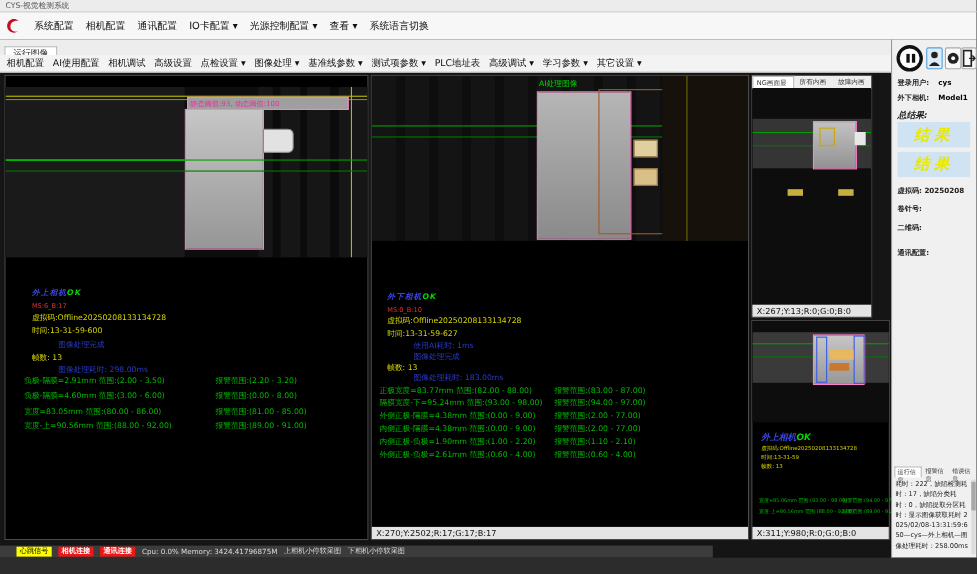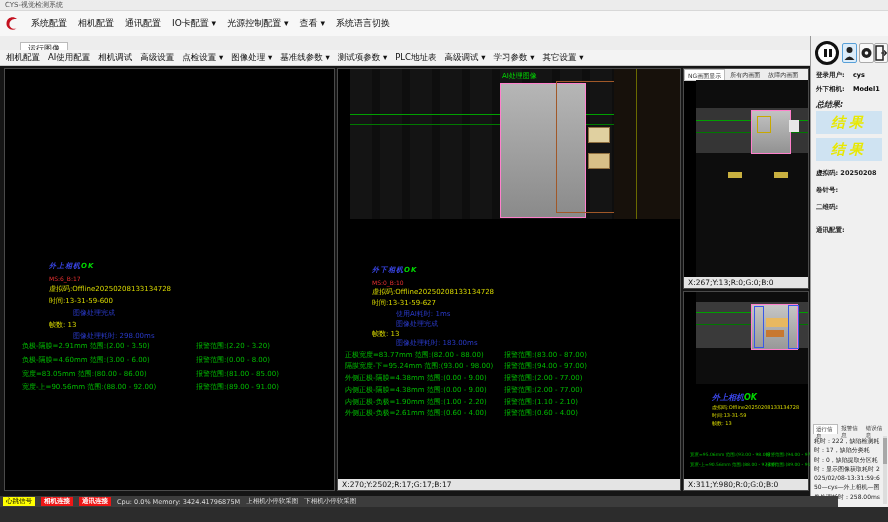--- a/index.html
+++ b/index.html
@@ -5,36 +5,36 @@
   html,body{margin:0;padding:0;background:#555;}
   .window{position:relative;width:888px;height:522px;background:#151515;overflow:hidden;
           font-family:"DejaVu Sans","Liberation Sans",sans-serif;}
   .abs{position:absolute;}
   
   .titlebar{left:0;top:0;width:888px;height:11px;background:#ececec;border-bottom:1px solid #d8d8d8;
             font-size:7px;color:#555;line-height:11px;padding-left:5px;box-sizing:border-box;}
   .menubar{left:0;top:11px;width:888px;height:25px;background:#f7f7f7;display:flex;align-items:center;
            gap:11px;padding-left:4px;box-sizing:border-box;font-size:9px;color:#111;}
   .tabrow{left:0;top:36px;width:810px;height:14px;background:#ededed;border-bottom:1px solid #cfcfcf;}
-  .runtab{display:inline-block;margin-left:20px;margin-top:2px;padding:0 7px;height:12px;line-height:12px;
+  .runtab{display:inline-block;margin-left:4px;margin-top:2px;padding:0 7px;height:12px;line-height:12px;
           background:#fff;border:1px solid #bbb;border-bottom:none;font-size:8px;color:#222;}
   .toolbar{left:0;top:50px;width:810px;height:16px;background:#f3f3f3;display:flex;align-items:center;
            gap:8px;padding-left:6px;box-sizing:border-box;font-size:8.5px;color:#111;border-bottom:1px solid #c9c9c9;}
   .logo svg{display:block;}
   
   .panel{position:absolute;background:#000;border:1px solid #4a4a4a;box-sizing:border-box;}
   .coordbar{position:absolute;left:0;right:0;bottom:0;height:11px;background:#e4e4e4;color:#111;
             font-size:7.5px;line-height:11px;padding-left:4px;}
-  .imgbox{position:absolute;left:12px;right:0;background:#0d0d0d;overflow:hidden;}
+  .imgbox{position:absolute;left:0;right:0;background:#0d0d0d;overflow:hidden;}
   .hline{position:absolute;left:0;right:0;height:1px;}
   .vline{position:absolute;top:0;bottom:0;width:1px;}
   .cam-title{font-style:italic;font-weight:bold;font-size:13px;letter-spacing:1px;}
   .t-blue{color:#3a46e8;} .t-green{color:#00d800;} .t-yellow{color:#d8d800;}
   .t-red{color:#e83030;} .t-dblue{color:#2a3ac8;padding-left:24px;}
-  .ovl{position:absolute;font-size:7px;white-space:nowrap;margin-left:20px;}
+  .ovl{position:absolute;font-size:7px;white-space:nowrap;}
   .meas{position:absolute;font-size:7px;color:#00bb00;white-space:nowrap;}
   
   .minitabs{position:absolute;left:0;top:0;right:0;height:11px;background:#ededed;display:flex;gap:2px;
             font-size:6px;color:#333;border-bottom:1px solid #ccc;}
   .minitab{padding:1px 3px;line-height:9px;}
   .minitab.active{background:#fff;border:1px solid #bbb;border-bottom:none;}
   
   .sidebar{left:810px;top:36px;width:78px;height:471px;background:#f0f0f0;border-left:1px solid #9a9a9a;box-sizing:border-box;}
   .sb-label{position:absolute;font-size:6.5px;color:#222;white-space:nowrap;font-weight:bold;}
   .result-box{position:absolute;left:5px;width:66px;height:23px;background:#cfe3f2;
@@ -42,22 +42,22 @@
   .result-box span{color:#e8e800;font-weight:bold;font-style:italic;font-size:14px;letter-spacing:4px;}
   .sb-btn{position:absolute;box-sizing:border-box;}
   .pausebtn{left:4px;top:5px;width:24px;height:24px;border-radius:50%;background:#fff;border:3px solid #111;}
   .pausebtn i{position:absolute;top:5px;width:3px;height:8px;background:#111;}
   .sqbtn{top:7px;width:15px;height:20px;border:1px solid #aaa;background:#f8f8f8;border-radius:2px;}
   .sqbtn.sel{border:1px solid #58a0d8;background:#dcecf9;}
   .loglines{position:absolute;left:3px;right:8px;font-size:6px;line-height:1.55;color:#222;word-break:break-all;}
   .scroll{position:absolute;width:4px;background:#ddd;}
   .scroll .thumb{position:absolute;left:0;width:4px;background:#a8a8a8;}
   
-  .statusbar{left:0;top:496px;width:838px;height:11px;background:#3c3c3c;display:flex;align-items:center;
-             gap:6px;padding-left:3px;box-sizing:border-box;font-size:6.5px;color:#ddd;}
+  .statusbar{left:0;top:496px;width:648px;height:11px;background:#3c3c3c;display:flex;align-items:center;
+             gap:6px;padding-left:15px;box-sizing:border-box;font-size:6.5px;color:#ddd;}
   .badge{padding:0 3px;line-height:9px;font-size:6.5px;}
   .badge.yellow{background:#ffff00;color:#000;}
   .badge.red{background:#ee1616;color:#fff;font-weight:bold;}
   .bottomfill{left:0;top:507px;width:888px;height:15px;background:#2c2c2c;}
 </style>
 </head>
 <body>
 
 <div class="window">
 
@@ -93,20 +93,36 @@
     <span>图像处理 ▾</span>
     <span>基准线参数 ▾</span>
     <span>测试项参数 ▾</span>
     <span>PLC地址表</span>
     <span>高级调试 ▾</span>
     <span>学习参数 ▾</span>
     <span>其它设置 ▾</span>
   </div>
 
   <div class="panel" style="left:4px;top:68px;width:331px;height:423px;">
+    <div class="imgbox" style="top:10px;height:155px;">
+      <div class="abs" style="left:0;top:0;width:163px;height:155px;background:#1a1a1a;"></div>
+      <div class="abs" style="left:230px;top:0;width:99px;height:155px;background:#161616;"></div>
+      <div class="abs" style="left:243px;top:0;width:7px;height:155px;background:#0b0b0b;"></div>
+      <div class="abs" style="left:268px;top:0;width:6px;height:155px;background:#0b0b0b;"></div>
+      <div class="abs" style="left:295px;top:0;width:8px;height:155px;background:#0b0b0b;"></div>
+      <div class="hline" style="top:8px;background:#b8b800;"></div>
+      <div class="hline" style="top:11px;background:#8a8a00;"></div>
+      <div class="vline" style="left:314px;background:#b8b800;"></div>
+      <div class="abs" style="left:163px;top:20px;width:70px;height:126px;background:linear-gradient(180deg,#c6c6c6,#969696);border:1px solid #ff80cc;"></div>
+      <div class="abs" style="left:165px;top:9px;width:143px;height:10px;border:1px solid #ff80cc;background:#9f9f9f;color:#e6309a;font-size:6.5px;line-height:10px;padding-left:2px;white-space:nowrap;overflow:hidden;">静态阈值:93, 动态阈值:100</div>
+      <div class="abs" style="left:234px;top:38px;width:26px;height:20px;background:#e2e2e2;border:1px solid #8a8a8a;border-radius:0 5px 5px 0;"></div>
+      <div class="hline" style="top:66px;background:#00a000;"></div>
+      <div class="hline" style="top:76px;background:#007800;"></div>
+      <div class="abs" style="left:0;top:66px;width:163px;height:1px;background:#00e000;"></div>
+    </div>
 
     <div class="ovl cam-title" style="left:24px;top:192px;">
       <span class="t-blue">外上相机</span><span class="t-green">OK</span>
     </div>
     <div class="ovl t-red" style="left:24px;top:206px;font-size:6px;">MS:6_B:17</div>
     <div class="ovl t-yellow" style="left:24px;top:215px;">虚拟码:Offline20250208133134728</div>
     <div class="ovl t-yellow" style="left:24px;top:227px;">时间:13-31-59-600</div>
     <div class="ovl t-dblue" style="left:24px;top:239px;">图像处理完成</div>
     <div class="ovl t-yellow" style="left:24px;top:251px;">帧数: 13</div>
     <div class="ovl t-dblue" style="left:24px;top:262px;">图像处理耗时: 298.00ms</div>
@@ -153,21 +169,21 @@
     <div class="meas" style="left:166px;top:304px;">报警范围:(2.00 - 77.00)</div>
     <div class="meas" style="left:7px;top:316px;">内侧正极-隔膜=4.38mm 范围:(0.00 - 9.00)</div>
     <div class="meas" style="left:166px;top:316px;">报警范围:(2.00 - 77.00)</div>
     <div class="meas" style="left:7px;top:328px;">内侧正极-负极=1.90mm 范围:(1.00 - 2.20)</div>
     <div class="meas" style="left:166px;top:328px;">报警范围:(1.10 - 2.10)</div>
     <div class="meas" style="left:7px;top:339px;">外侧正极-负极=2.61mm 范围:(0.60 - 4.00)</div>
     <div class="meas" style="left:166px;top:339px;">报警范围:(0.60 - 4.00)</div>
     <div class="coordbar">X:270;Y:2502;R:17;G:17;B:17</div>
   </div>
 
-  <div class="panel" style="left:683px;top:68px;width:126px;height:221px;">
+  <div class="panel" style="left:683px;top:68px;width:110px;height:221px;">
     <div class="minitabs">
       <span class="minitab active">NG画面显示</span>
       <span class="minitab">所有内画面</span>
       <span class="minitab">故障内画面</span>
     </div>
     <div class="imgbox" style="top:11px;height:198px;">
       <div class="abs" style="left:0;top:28px;width:126px;height:45px;background:#353535;"></div>
       <div class="hline" style="top:40px;background:#00a000;"></div>
       <div class="hline" style="top:52px;background:#007800;"></div>
       <div class="abs" style="left:55px;top:30px;width:38px;height:42px;background:linear-gradient(180deg,#c2c2c2,#929292);border:1px solid #ff80cc;"></div>

